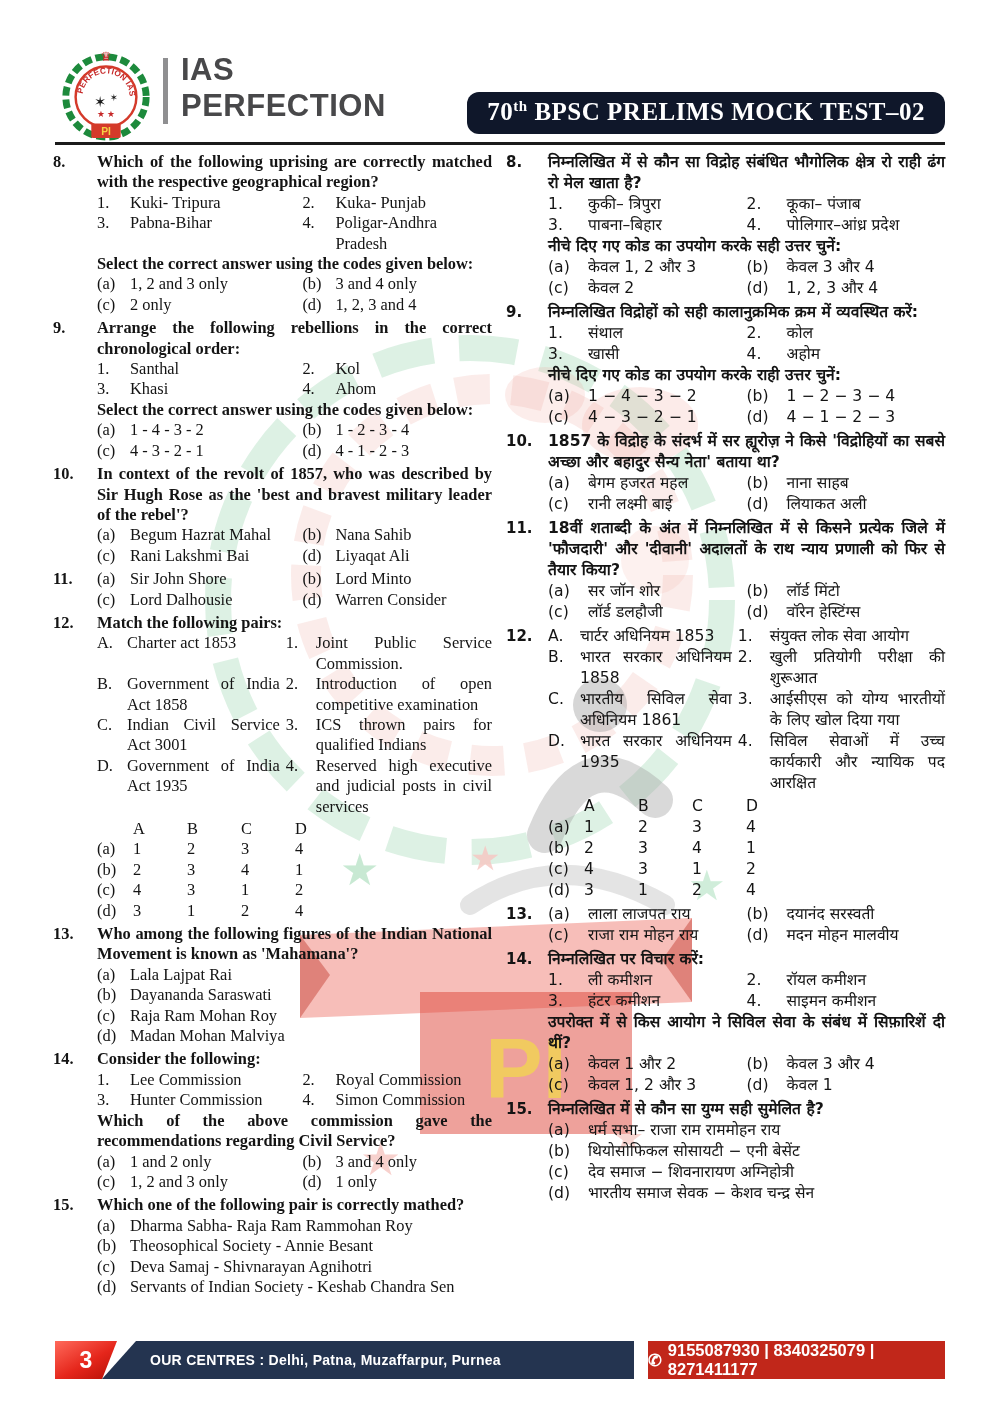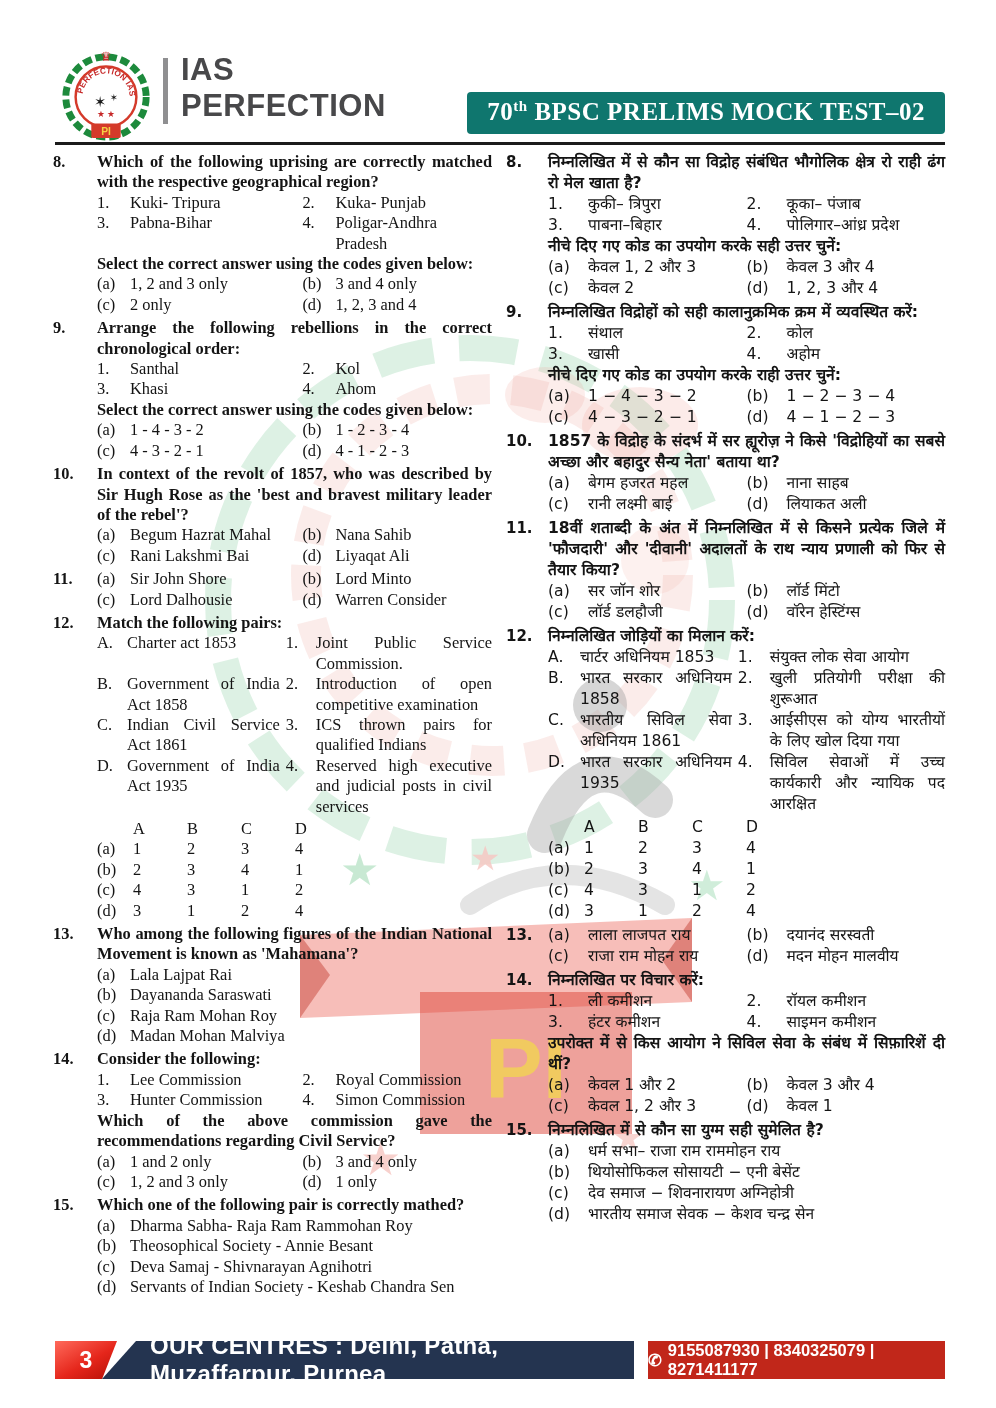--- a/index.html
+++ b/index.html
@@ -4,21 +4,21 @@
 <style>
   html,body{margin:0;padding:0;}
   body{width:996px;height:1408px;position:relative;background:#ffffff;color:#141414;overflow:hidden;}
 
   
   .header{position:absolute;top:48px;left:55px;width:890px;height:94px;z-index:3;}
   .logo{position:absolute;left:2px;top:-2px;}
   .brand-sep{position:absolute;left:108px;top:10px;height:66px;border-left:5px solid #8f8f91;}
   .brand{position:absolute;left:126px;top:4px;font-family:"Liberation Sans",sans-serif;
          font-weight:bold;font-size:31px;line-height:36px;color:#48484a;letter-spacing:.5px;}
-  .banner{position:absolute;right:0;top:44px;background:#0f766e;color:#fff;border-radius:4px;
+  .banner{position:absolute;right:0;top:44px;background:#0f172a;color:#fff;border-radius:12px;
           padding:6px 20px 8px 20px;font-family:"Liberation Serif",serif;font-weight:bold;
           font-size:25px;letter-spacing:.5px;white-space:nowrap;}
   .banner sup{font-size:60%;vertical-align:super;}
   .top-rule{position:absolute;top:142px;left:55px;width:890px;border-top:3px solid #1b1b1b;z-index:1;}
 
   
   .wm{position:absolute;left:0;top:0;z-index:1;pointer-events:none;}
 
   
   .content{position:absolute;top:152px;left:53px;width:892px;display:flex;gap:14px;z-index:2;}
@@ -51,21 +51,21 @@
 
   
   .footer{position:absolute;left:0;top:1341px;width:996px;height:40px;z-index:3;
           font-family:"Liberation Sans",sans-serif;}
   .page-badge{position:absolute;left:55px;top:0;width:62px;height:38px;
               background:linear-gradient(150deg,#ff6a5b 0%,#e5261b 55%,#b30f05 100%);
               clip-path:polygon(0 0,100% 0,76% 100%,0 100%);
               color:#fff;font-weight:bold;font-size:23px;display:flex;align-items:center;justify-content:center;}
   .centres-bar{position:absolute;left:102px;top:0;width:532px;height:38px;background:#243450;
                clip-path:polygon(34px 0,100% 0,100% 100%,0 100%);
-               color:#fff;font-weight:bold;font-size:24px;display:flex;align-items:center;
+               color:#fff;font-weight:bold;font-size:14px;display:flex;align-items:center;
                padding-left:48px;box-sizing:border-box;letter-spacing:.3px;}
   .phones-bar{position:absolute;left:648px;top:0;width:297px;height:38px;background:#c1271a;
               color:#fff;font-weight:bold;font-size:16.5px;display:flex;align-items:center;
               justify-content:center;gap:6px;}
 </style>
 </head>
 <body>
 
 <svg class="wm" width="996" height="1408" viewBox="0 0 996 1408">
   <circle cx="470" cy="600" r="252" fill="none" stroke="#57b87a" stroke-width="26" opacity="0.20" stroke-dasharray="58 26"></circle>
@@ -268,21 +268,21 @@
                 <span class="t">Government of India Act 1858</span>
               </div>
               <div class="mright">
                 <span class="n">2.</span>
                 <span class="t">Introduction of open competitive examination</span>
               </div>
             </div>
             <div class="mrow">
               <div class="mleft">
                 <span class="n">C.</span>
-                <span class="t">Indian Civil Service Act 1861</span>
+                <span class="t">Indian Civil Service Act 3001</span>
               </div>
               <div class="mright">
                 <span class="n">3.</span>
                 <span class="t">ICS thrown pairs for qualified Indians</span>
               </div>
             </div>
             <div class="mrow">
               <div class="mleft">
                 <span class="n">D.</span>
                 <span class="t">Government of India Act 1935</span>
@@ -555,21 +555,20 @@
             <div class="opt">
               <span class="n">(d)</span>
               <span class="t">वॉरेन हेस्टिंग्स</span>
             </div>
           </div>
         </div>
       </div>
       <div class="q">
         <div class="qnum">12.</div>
         <div class="qbody">
-          <div class="qhead">निम्नलिखित जोड़ियों का मिलान करें:</div>
           <div class="match">
             <div class="mrow">
               <div class="mleft">
                 <span class="n">A.</span>
                 <span class="t">चार्टर अधिनियम 1853</span>
               </div>
               <div class="mright">
                 <span class="n">1.</span>
                 <span class="t">संयुक्त लोक सेवा आयोग</span>
               </div>

